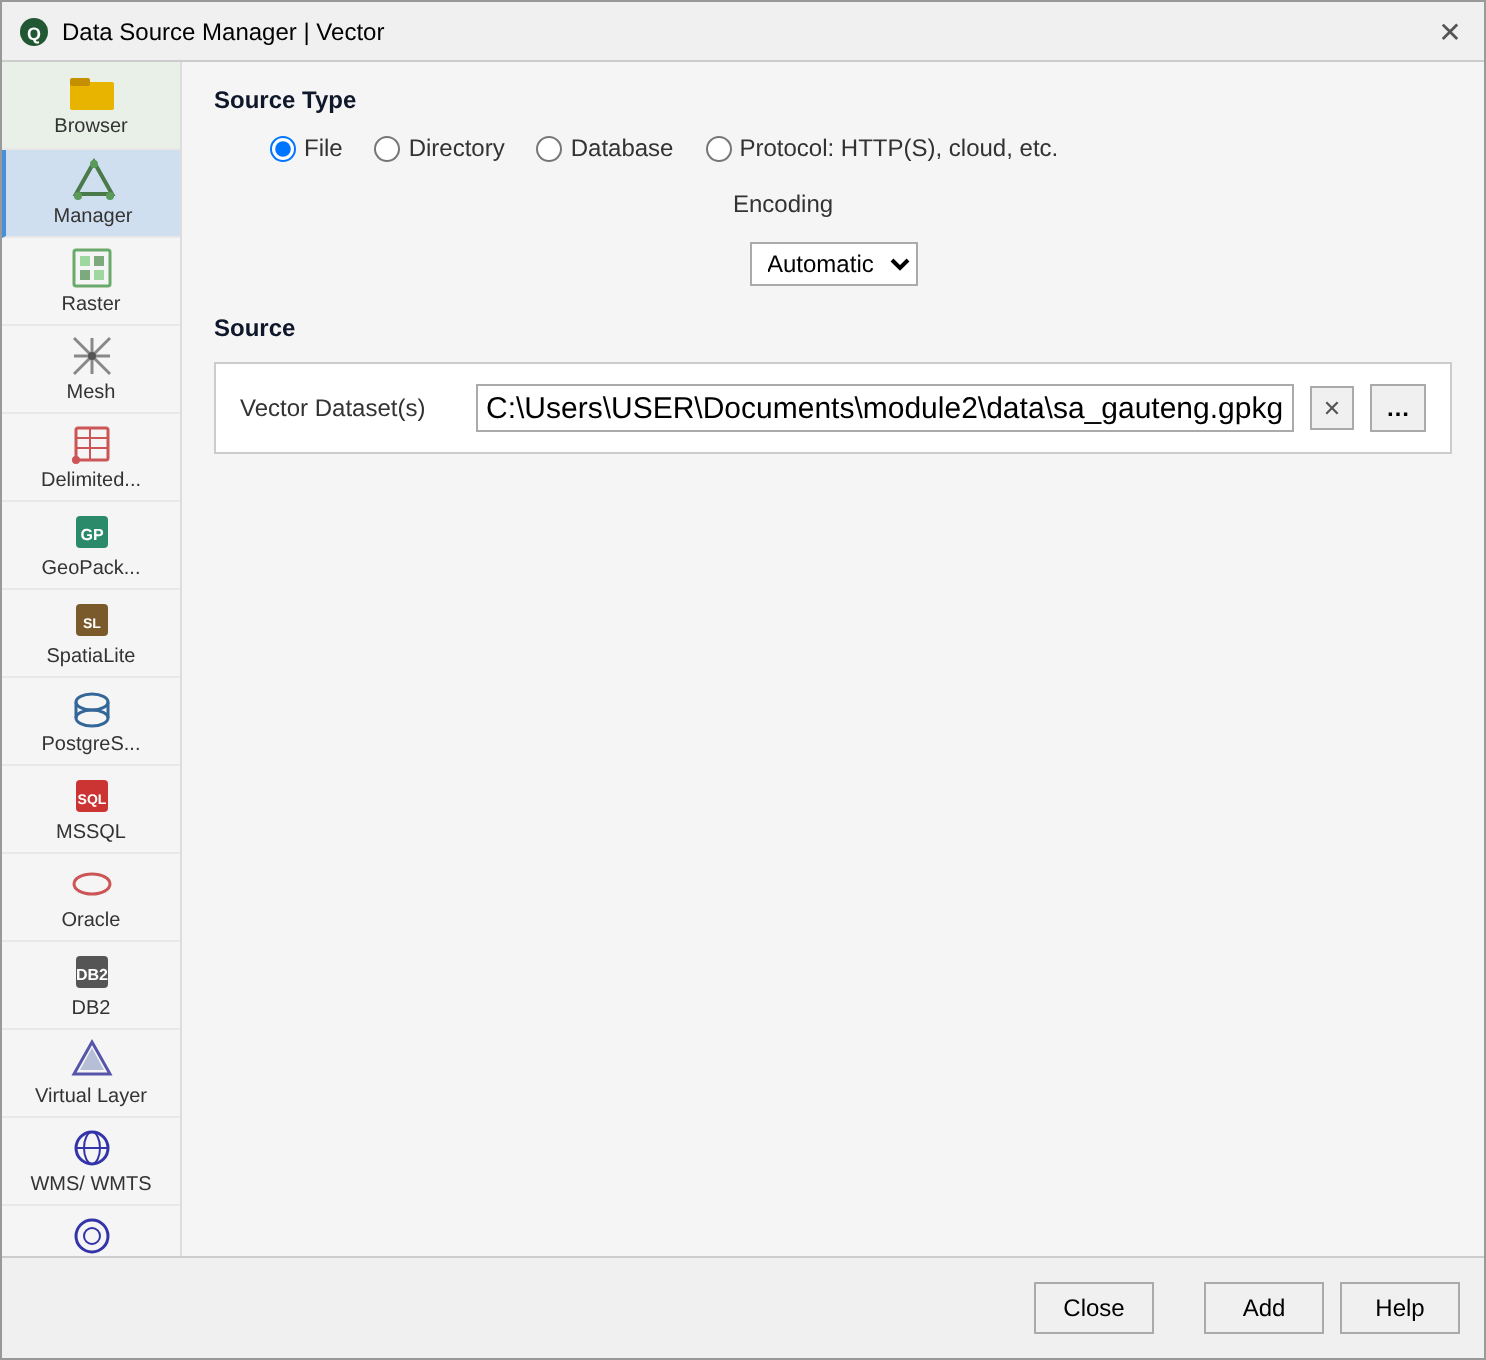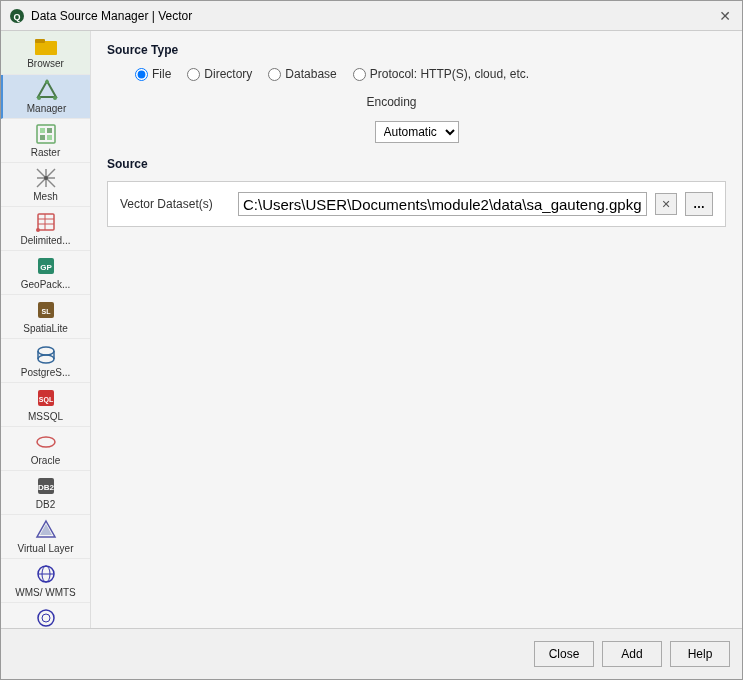--- a/index.html
+++ b/index.html
@@ -239,20 +239,21 @@
       min-width: 60px;
       border: 1px solid #aaa;
       background: #f0f0f0;
       font-size: 12px;
       cursor: pointer;
       padding: 0 12px;
     }
 
     .bottom-btn.add-btn {
       background: #f0f0f0;
+      margin-left: 17px;
     }
 
     
     .sidebar::-webkit-scrollbar {
       width: 6px;
     }
     .sidebar::-webkit-scrollbar-thumb {
       background: #ccc;
     }
 

